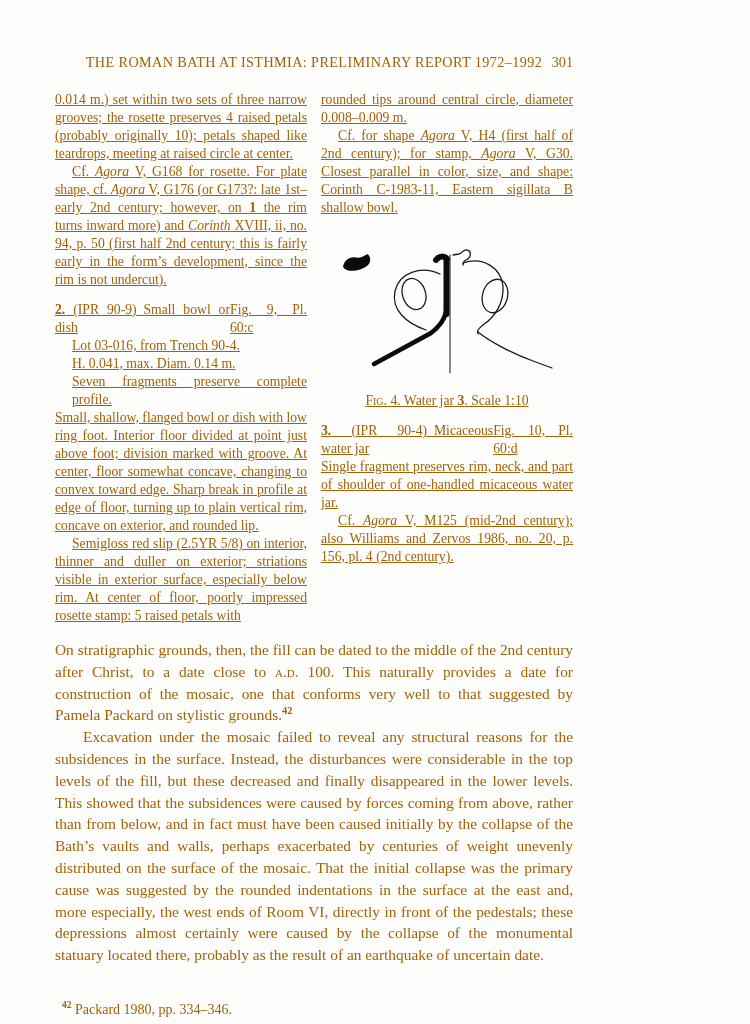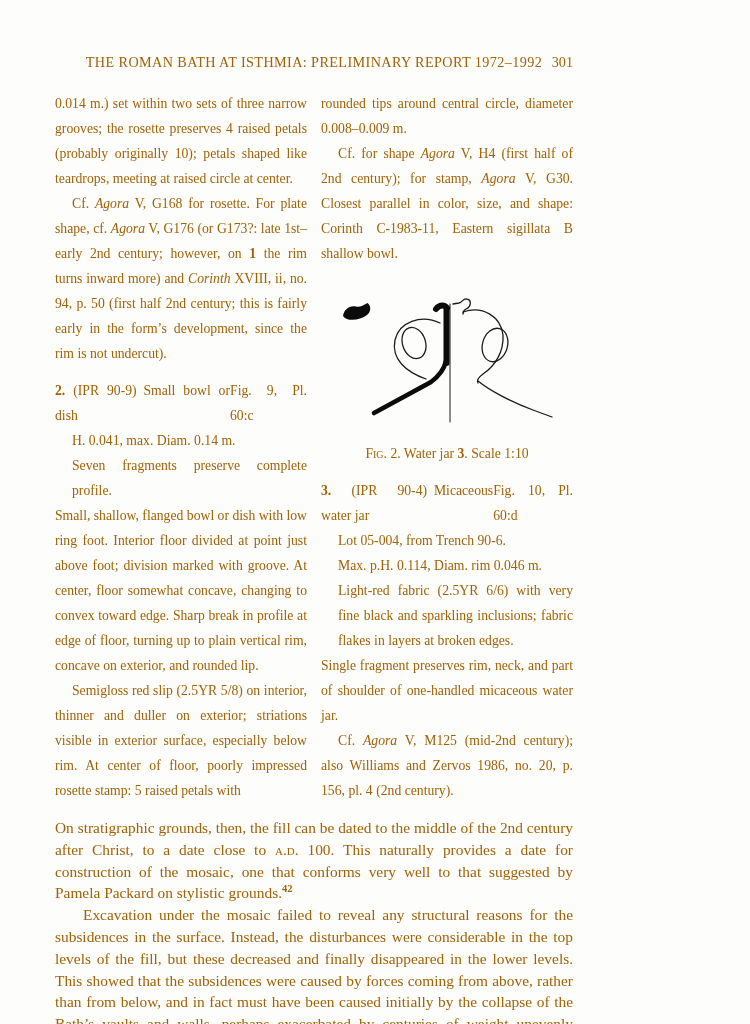--- a/index.html
+++ b/index.html
@@ -8,21 +8,21 @@
     box-sizing:border-box;width:618px;height:1024px;
     padding:54px 45px 0 55px;
     font-family:"Liberation Serif", serif;
     color:#a16207;background:#fdfdfb;
   }
   
   .running-head{position:relative;text-align:center;font-size:14.2px;letter-spacing:.4px;line-height:16px;}
   .page-number{position:absolute;right:0;top:0;letter-spacing:0;text-align:right;}
   
   .columns{display:flex;gap:14px;margin-top:21px;}
-  .col{width:318px;font-size:13.7px;line-height:25px;text-align:justify;}
+  .col{width:318px;font-size:13.7px;line-height:18px;text-align:justify;text-decoration:underline;}
   .col p{margin:0;}
   .ind{text-indent:17px;}
   .entry{margin-top:12px;}
   .entry-head{display:flex;justify-content:space-between;align-items:baseline;}
   .entry-details{margin-left:17px;}
   .after-details{margin-top:1px;}
   
   .fig{margin:26px 0 0 0;text-align:center;}
   .fig svg{display:block;margin:0 auto;}
   .fig-caption{margin-top:11px;font-size:13.7px;text-align:center;}
@@ -53,20 +53,21 @@
     <div class="col">
       <p><span>0.014 m.) set within two sets of three narrow grooves; the rosette preserves 4 raised petals (probably origi­nally 10); petals shaped like teardrops, meeting at raised circle at center.</span></p>
       <p class="ind"><span>Cf. </span><span class="run-i">Agora</span><span> V, G168 for rosette. For plate shape, cf. </span><span class="run-i">Agora</span><span> V, G176 (or G173?: late 1st–early 2nd century; however, on </span><span class="run-b">1</span><span> the rim turns inward more) and </span><span class="run-i">Corinth</span><span> XVIII, ii, no. 94, p. 50 (first half 2nd century; this is fairly early in the form’s development, since the rim is not undercut).</span></p>
 
       <div class="entry">
         <div class="entry-head">
           <span><span class="run-b">2.</span><span> (IPR 90-9) Small bowl or dish</span></span>
           <span>Fig. 9, Pl. 60:c</span>
         </div>
         <div class="entry-details">
+          <p><span>Lot 03-016, from Trench 90-4.</span></p>
           <p><span>H. 0.041, max. Diam. 0.14 m.</span></p>
           <p><span>Seven fragments preserve complete profile.</span></p>
         </div>
       </div>
 
       <p class="after-details"><span>Small, shallow, flanged bowl or dish with low ring foot. Interior floor divided at point just above foot; di­vision marked with groove. At center, floor somewhat concave, changing to convex toward edge. Sharp break in profile at edge of floor, turning up to plain vertical rim, concave on exterior, and rounded lip.</span></p>
       <p class="ind"><span>Semigloss red slip (2.5YR 5/8) on interior, thinner and duller on exterior; striations visible in exterior surface, especially below rim. At center of floor, poorly impressed rosette stamp: 5 raised petals with</span></p>
     </div>
 
     <div class="col">
@@ -86,32 +87,27 @@
             <path d="M145,89 C156,98 178,110 200,118 L219,125"></path>
           </g>
 
           <g fill="none" stroke="#0b0b0b" stroke-linecap="round">
             <path d="M103,17 C107,12 112,13 114,16" stroke-width="6"></path>
             <path d="M113.5,17 V71" stroke-width="6"></path>
             <path d="M113,69 C111,78 106,84 98,90 L41,121" stroke-width="4.6"></path>
           </g>
           <path d="M10,24 C11,17 17,13 23,14.5 C27,15.5 31,13 34.5,11 C38.5,14 38,20 34,23 C27,28.5 14,30 10,24 Z" fill="#0b0b0b"></path>
         </svg>
-        <figcaption class="fig-caption"><span class="run-sc">Fig.</span><span> 2. Water jar </span><span class="run-b">3</span><span>. Scale 1:10</span></figcaption>
+        <figcaption class="fig-caption"><span class="run-sc">Fig.</span><span> 4. Water jar </span><span class="run-b">3</span><span>. Scale 1:10</span></figcaption>
       </figure>
 
       <div class="entry" style="">
         <div class="entry-head">
           <span><span class="run-b">3.</span><span> (IPR 90-4) Micaceous water jar</span></span>
           <span>Fig. 10, Pl. 60:d</span>
-        </div>
-        <div class="entry-details">
-          <p><span>Lot 05-004, from Trench 90-6.</span></p>
-          <p><span>Max. p.H. 0.114, Diam. rim 0.046 m.</span></p>
-          <p><span>Light-red fabric (2.5YR 6/6) with very fine black and sparkling inclusions; fabric flakes in layers at broken edges.</span></p>
         </div>
       </div>
 
       <p class="after-details"><span>Single fragment preserves rim, neck, and part of shoulder of one-handled micaceous water jar.</span></p>
       <p class="ind"><span>Cf. </span><span class="run-i">Agora</span><span> V, M125 (mid-2nd century); also Williams and Zervos 1986, no. 20, p. 156, pl. 4 (2nd century).</span></p>
     </div>
 
   </div>
 
   <section class="mainsec">

